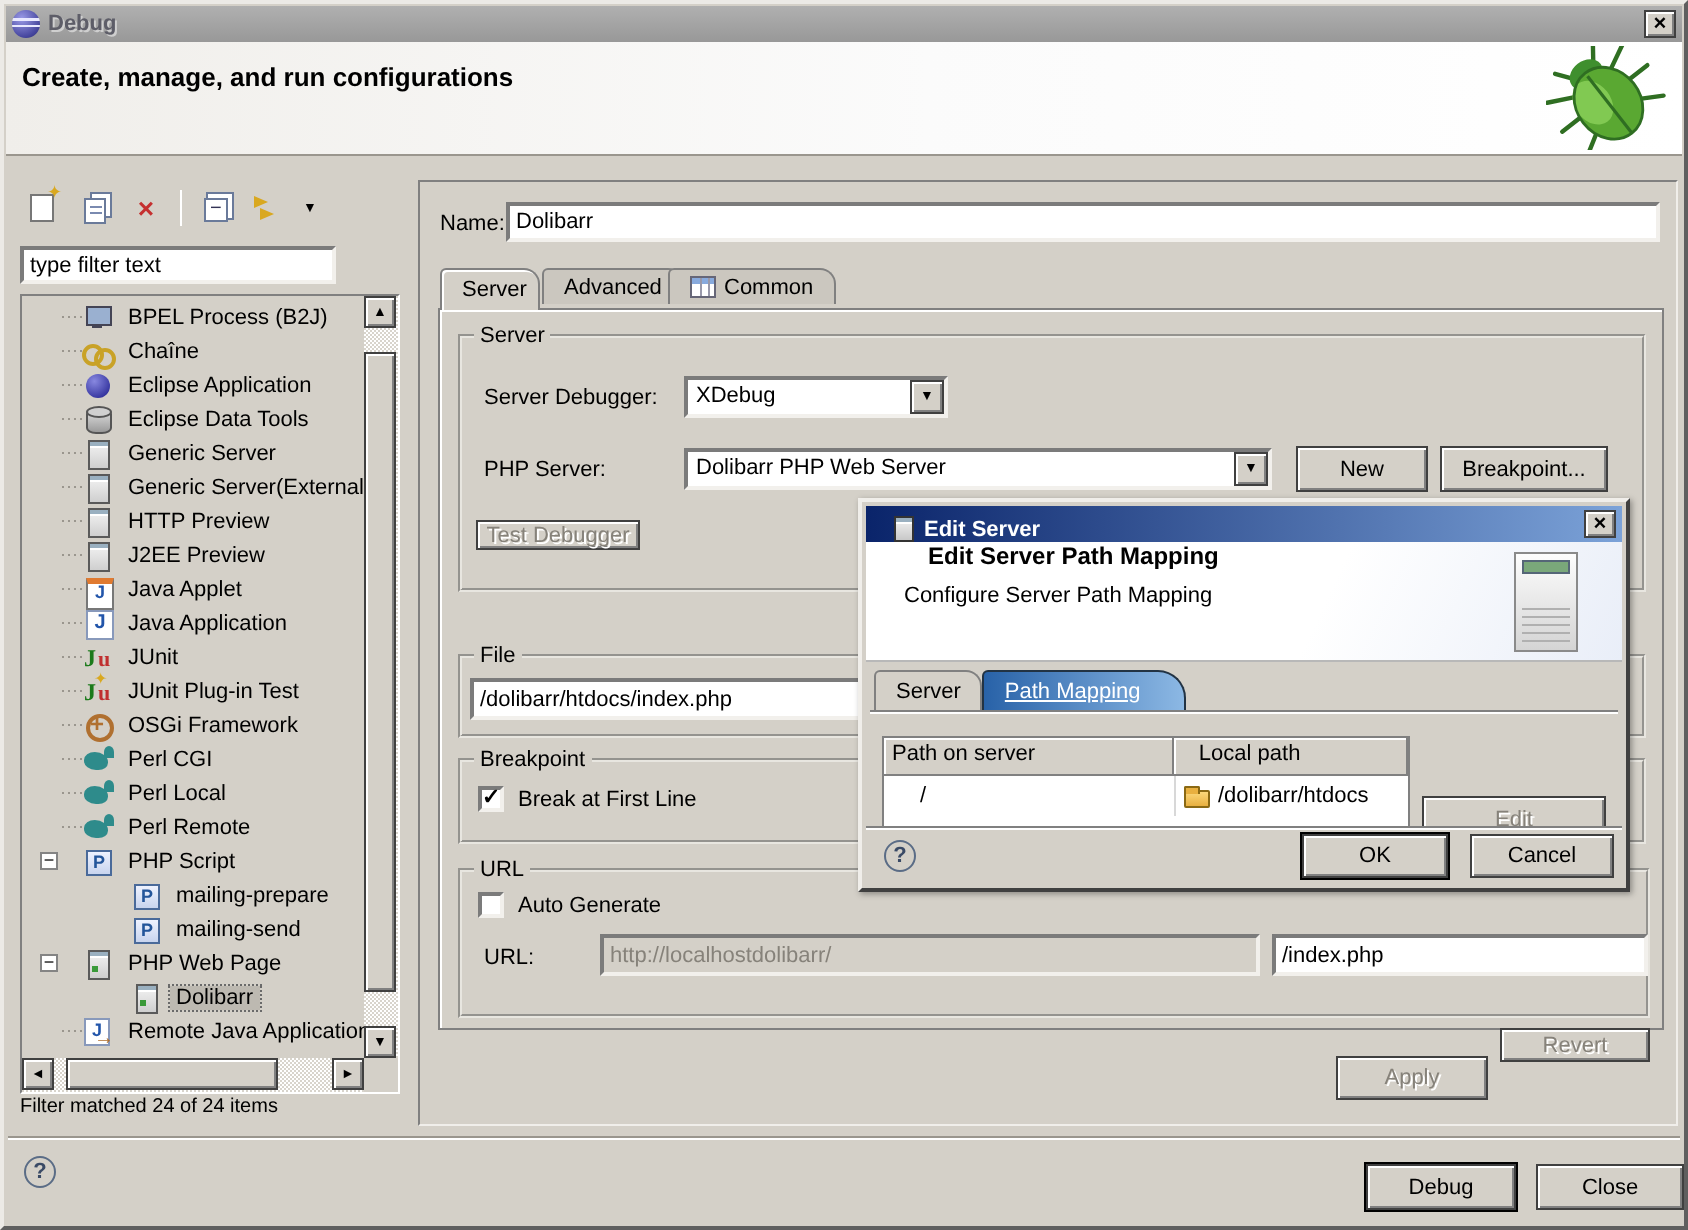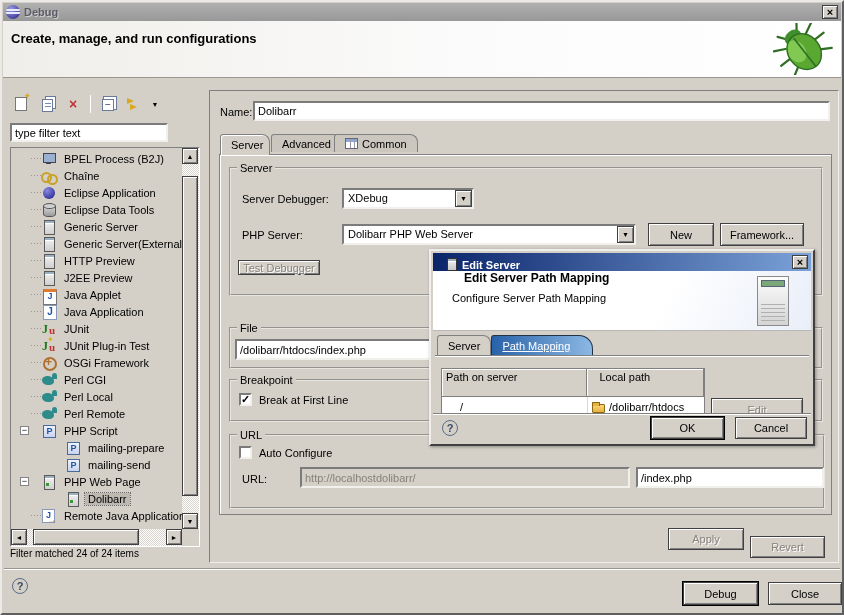--- a/index.html
+++ b/index.html
@@ -165,21 +165,21 @@
   .tower::after { content:""; position:absolute; left:3px; right:3px; bottom:3px; height:18px;
     background:repeating-linear-gradient(#b0b0b0 0 1px,#0000 1px 4px); }
   .dtabs { position:absolute; left:6px; top:84px; height:21px; z-index:2; display:flex; }
   .dtab { height:20px; padding:0 10px; display:flex; align-items:center; font-size:11px;
     border:1px solid #808080; border-bottom:none; border-radius:3px 8px 0 0; background:#d4d0c8; }
   .dtab.active { background:linear-gradient(to right,#2862a8,#8cb8e4); color:#fff; text-decoration:underline;
     border-color:#234; border-radius:3px 14px 0 0; padding-right:22px; }
   .dcontentline { position:absolute; left:4px; right:4px; top:104px; border-top:1px solid #808080; box-shadow:0 1px 0 #fff; }
   .maptable { position:absolute; left:10px; top:117px; width:264px; height:49px;
     background:#fff; border:1px solid #808080; overflow:hidden; }
-  .mt-headrow { display:flex; height:28px; }
+  .mt-headrow { display:flex; height:19px; }
   .mt-h { background:#d4d0c8; border-right:1px solid #808080; border-bottom:1px solid #808080;
     box-shadow:inset 1px 1px 0 #fff; padding:2px 4px; font-size:11px; }
   .mt-h1 { width:146px; } .mt-h2 { width:117px;padding-left:12px; }
   .mt-row { display:flex; height:20px; align-items:center; }
   .mt-c1 { width:146px; padding-left:18px; border-right:1px solid #d8d8d8; height:100%; display:flex; align-items:center; }
   .mt-c2 { padding-left:4px; display:flex; align-items:center; gap:4px; }
   .folder { position:relative; width:13px; height:9px; background:linear-gradient(#fbd77a,#e8b040);
     border:1px solid #8a6914; border-radius:1px; margin-top:2px; }
   .folder::before { content:""; position:absolute; left:-1px; top:-3px; width:6px; height:3px;
     background:#e8b040; border:1px solid #8a6914; border-bottom:none; border-radius:1px 1px 0 0; }
@@ -402,51 +402,51 @@
   <div class="combo" style="left:340px; top:186px; width:132px; height:21px;">
     <span class="val">XDebug</span>
     <span class="drop bevel-out">▼</span>
   </div>
   <span class="lbl" style="left:240px; top:227px;">PHP Server:</span>
   <div class="combo" style="left:340px; top:222px; width:294px; height:21px;">
     <span class="val">Dolibarr PHP Web Server</span>
     <span class="drop bevel-out">▼</span>
   </div>
   <div class="abs bevel-out btn" style="left:646px; top:221px; width:66px; height:23px;">New</div>
-  <div class="abs bevel-out btn" style="left:718px; top:221px; width:84px; height:23px;">Framework...</div>
+  <div class="abs bevel-out btn" style="left:718px; top:221px; width:84px; height:23px;">Breakpoint...</div>
   <div class="abs bevel-out btn disabled" style="left:236px; top:258px; width:82px; height:15px;">Test Debugger</div>
 
   <fieldset style="left:227px; top:320px; width:594px; height:47px;">
     <legend>File</legend>
   </fieldset>
   <div class="abs sunken" style="left:233px; top:337px; width:512px; height:21px;">
     <input class="fld" value="/dolibarr/htdocs/index.php" style="">
   </div>
 
   <fieldset style="left:227px; top:372px; width:594px; height:48px;">
     <legend>Breakpoint</legend>
   </fieldset>
   <span class="cb" style="left:237px; top:391px;">✓</span>
   <span class="lbl" style="left:257px; top:392px;">Break at First Line</span>
 
   <fieldset style="left:227px; top:427px; width:596px; height:80px;">
     <legend>URL</legend>
   </fieldset>
   <span class="cb" style="left:237px; top:444px;"></span>
-  <span class="lbl" style="left:257px; top:445px;">Auto Configure</span>
+  <span class="lbl" style="left:257px; top:445px;">Auto Generate</span>
   <span class="lbl" style="left:240px; top:471px;">URL:</span>
   <div class="abs sunken" style="left:298px; top:465px; width:330px; height:21px; background:#d4d0c8;">
     <input class="fld" style="color: rgb(134, 130, 122);" disabled="" value="http://localhostdolibarr/">
   </div>
   <div class="abs sunken" style="left:634px; top:465px; width:188px; height:21px;">
     <input class="fld" value="/index.php" style="">
   </div>
 
   <div class="abs bevel-out btn disabled" style="left:666px; top:526px; width:76px; height:22px;">Apply</div>
-  <div class="abs bevel-out btn disabled" style="left:748px; top:534px; width:75px; height:22px;">Revert</div>
+  <div class="abs bevel-out btn disabled" style="left:748px; top:512px; width:75px; height:17px;">Revert</div>
 
   <div class="abs" style="left:2px; right:2px; top:566px; height:2px; border-top:1px solid #9a968e; border-bottom:1px solid #fff;"></div>
   <span class="helpc" style="left:10px; top:576px;">?</span>
   <div class="abs bevel-out btn default" style="left:681px; top:580px; width:75px; height:23px;">Debug</div>
   <div class="abs bevel-out btn" style="left:766px; top:580px; width:74px; height:23px;">Close</div>
 
   <div class="dialog">
     <div class="dtitle">
       <span class="mini-server"></span>
       <span class="dtext">Edit Server</span>

